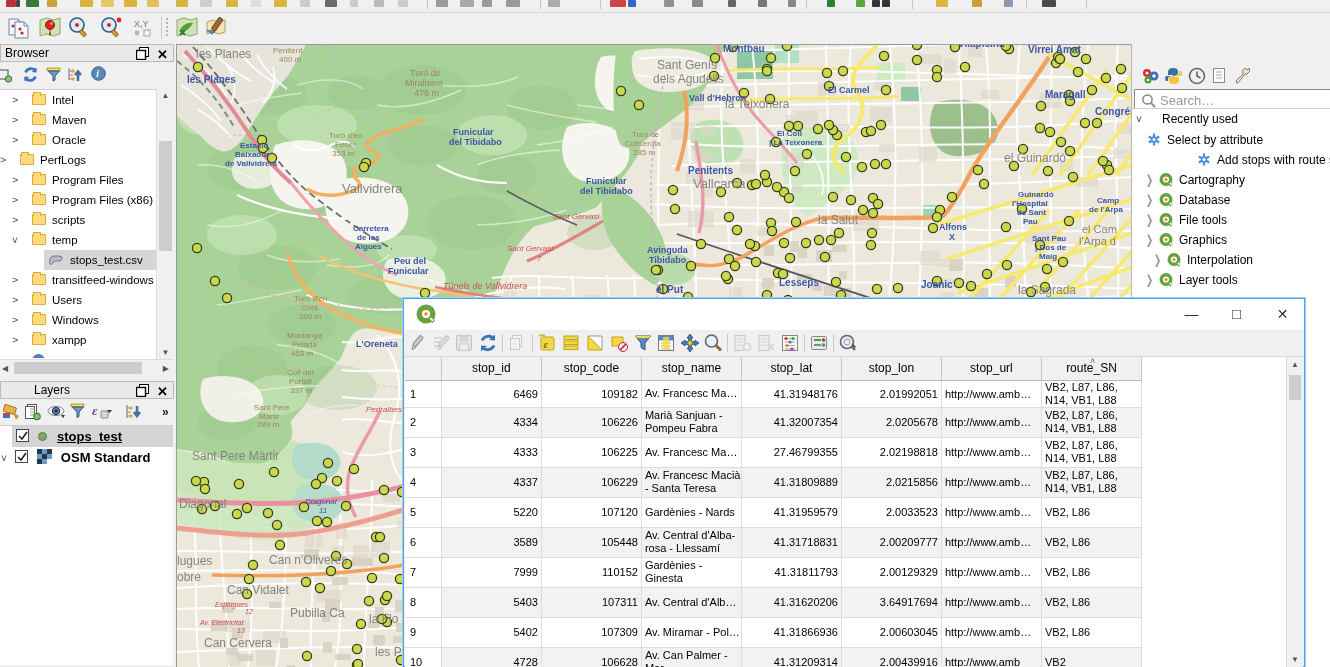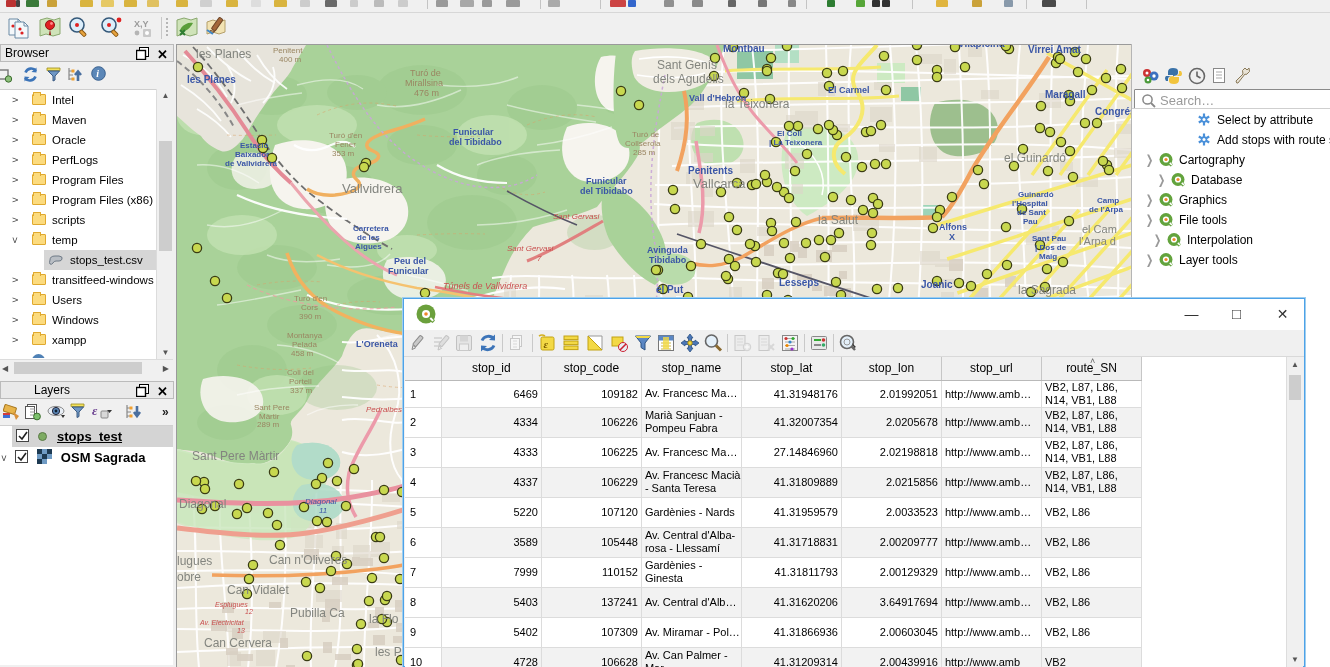--- a/index.html
+++ b/index.html
@@ -828,21 +828,21 @@
           <path d="M11,15 L11,6 M8,9 L11,5.5 L14,9" stroke="#4a6f9f" stroke-width="2.6" fill="none"></path>
         </svg></div>
       <div class="frag" style="left:91px;top:22px;width:18px;height:18px"><svg width="15" height="15" viewBox="0 0 15 15" style="">
           <circle cx="7.5" cy="7.5" r="6.8" fill="#5b87b8" stroke="#38608f"></circle>
           <text x="5.3" y="11" font-size="10" font-style="italic" font-weight="bold" fill="#fff" font-family="Liberation Serif">i</text>
         </svg></div>
       <div class="tree" style="left:0;top:45px;width:156px;height:270px;overflow:hidden;border-top:1px solid #cfcfcf;font-size:11.5px">
         <div class="trow" style="padding-left:12px"><span style="display:inline-block;width:12px;font-size:11px;color:#444;transform:scaleY(0.8)">˃</span><span style="display:inline-block;width:8px"></span><span class="folder"></span>Intel</div>
         <div class="trow" style="padding-left:12px"><span style="display:inline-block;width:12px;font-size:11px;color:#444;transform:scaleY(0.8)">˃</span><span style="display:inline-block;width:8px"></span><span class="folder"></span>Maven</div>
         <div class="trow" style="padding-left:12px"><span style="display:inline-block;width:12px;font-size:11px;color:#444;transform:scaleY(0.8)">˃</span><span style="display:inline-block;width:8px"></span><span class="folder"></span>Oracle</div>
-        <div class="trow" style="padding-left:12px"><span style="display:inline-block;width:12px;font-size:11px;color:#444;transform:scaleY(0.8)">˃</span><span style="display:inline-block;width:8px"></span><span class="folder"></span>PerfLogs</div>
+        <div class="trow" style="padding-left:0"><span style="display:inline-block;width:12px;font-size:11px;color:#444;transform:scaleY(0.8)">˃</span><span style="display:inline-block;width:8px"></span><span class="folder"></span>PerfLogs</div>
         <div class="trow" style="padding-left:12px"><span style="display:inline-block;width:12px;font-size:11px;color:#444;transform:scaleY(0.8)">˃</span><span style="display:inline-block;width:8px"></span><span class="folder"></span>Program Files</div>
         <div class="trow" style="padding-left:12px"><span style="display:inline-block;width:12px;font-size:11px;color:#444;transform:scaleY(0.8)">˃</span><span style="display:inline-block;width:8px"></span><span class="folder"></span>Program Files (x86)</div>
         <div class="trow" style="padding-left:12px"><span style="display:inline-block;width:12px;font-size:11px;color:#444;transform:scaleY(0.8)">˃</span><span style="display:inline-block;width:8px"></span><span class="folder"></span>scripts</div>
         <div class="trow" style="padding-left:12px"><span style="display:inline-block;width:12px;font-size:10px;color:#444">˅</span><span style="display:inline-block;width:8px"></span><span class="folder"></span>temp</div>
         <div class="trow" style="padding-left:48px;background:linear-gradient(to right,#fff 44px,#d6d6d6 44px)"><span style="display:inline-block;width:22px;position:relative;top:2px"><svg width="16" height="12" viewBox="0 0 16 12" style="">
               <path d="M2,6 q0,-4 5,-4 l4,0 q4,0.5 3,3 q-0.5,2 -3,2 l-3,0 q-2,0 -3,2 q-1.5,2 -3,1 q-1,-1 0,-4 z" fill="#b9bec4" stroke="#6f7a86"></path>
             </svg></span>stops_test.csv</div>
         <div class="trow" style="padding-left:12px"><span style="display:inline-block;width:12px;font-size:11px;color:#444;transform:scaleY(0.8)">˃</span><span style="display:inline-block;width:8px"></span><span class="folder"></span>transitfeed-windows</div>
         <div class="trow" style="padding-left:12px"><span style="display:inline-block;width:12px;font-size:11px;color:#444;transform:scaleY(0.8)">˃</span><span style="display:inline-block;width:8px"></span><span class="folder"></span>Users</div>
         <div class="trow" style="padding-left:12px"><span style="display:inline-block;width:12px;font-size:11px;color:#444;transform:scaleY(0.8)">˃</span><span style="display:inline-block;width:8px"></span><span class="folder"></span>Windows</div>
@@ -912,21 +912,21 @@
               <path d="M3,7 l3,3 5,-7" fill="none" stroke="#222" stroke-width="1.6"></path>
             </svg></span><span style="position:relative;left:17px;top:2px;display:inline-block"><svg width="15" height="15" viewBox="0 0 15 15" style="">
               <rect x="0" y="0" width="5" height="5" fill="#1d3a52"></rect>
               <rect x="5" y="0" width="5" height="5" fill="#6f9bc4"></rect>
               <rect x="10" y="0" width="5" height="5" fill="#1d3a52"></rect>
               <rect x="0" y="5" width="5" height="5" fill="#6f9bc4"></rect>
               <rect x="5" y="5" width="5" height="5" fill="#1d3a52"></rect>
               <rect x="10" y="5" width="5" height="5" fill="#6f9bc4"></rect>
               <rect x="0" y="10" width="5" height="5" fill="#1d3a52"></rect>
               <rect x="5" y="10" width="5" height="5" fill="#6f9bc4"></rect>
-            </svg></span><span style="position:relative;left:26px;font-weight:bold;font-size:13px">OSM Sagrada</span></div>
+            </svg></span><span style="position:relative;left:26px;font-weight:bold;font-size:13px">OSM Standard</span></div>
       </div>
     </div>
 
   <div id="ptb">
       <div style="position:absolute;left:3px;top:23px;width:193px;height:20px">
         <div class="frag" style="left:6px;top:0;width:22px;height:18px"><svg width="20" height="18" viewBox="0 0 20 18" style="">
             <circle cx="6" cy="6" r="4" fill="#c33"></circle>
             <circle cx="6" cy="6" r="1.5" fill="#fff"></circle>
             <circle cx="13" cy="9" r="4.5" fill="#3a6fbf"></circle>
             <circle cx="13" cy="9" r="1.7" fill="#fff"></circle>
@@ -950,21 +950,22 @@
           </svg></div>
       </div>
       <div style="position:absolute;left:2px;top:45px;width:197px;height:22px;background:#fff;border:1px solid #8a8a8a;border-radius:1px">
         <span style="position:absolute;left:6px;top:3px"><svg width="15" height="15" viewBox="0 0 15 15" style="">
             <circle cx="6.5" cy="6.5" r="4.6" fill="none" stroke="#888" stroke-width="1.5"></circle>
             <path d="M10,10 L14,14" stroke="#888" stroke-width="1.8"></path>
           </svg></span>
         <span style="position:absolute;left:25px;top:3px;color:#9a9a9a;font-size:13px">Search…</span>
       </div>
       <div class="tree" style="left:0;top:64px;width:199px;height:559px;border-top:1px solid #cfcfcf;overflow:hidden">
-        <div class="trow" style="padding-left:50px"><span style="display:inline-block;width:14px"></span><span style="display:inline-block;width:21px;position:relative;top:3px"><svg width="16" height="15" viewBox="0 0 16 15" style="">
+        <div class="trow" style="padding-left:4px"><span style="display:inline-block;width:14px;font-size:10px;color:#333">˅</span><span style="display:inline-block;width:12px"></span>Recently used</div>
+        <div class="trow" style=""><span style="display:inline-block;width:14px"></span><span style="display:inline-block;width:21px;position:relative;top:3px"><svg width="16" height="15" viewBox="0 0 16 15" style="">
               <g fill="#4a90d9">
                 <circle cx="8" cy="7.5" r="3.2"></circle>
                 <g stroke="#4a90d9" stroke-width="2.2">
                   <path d="M8,1.5 L8,13.5 M2.8,4.5 L13.2,10.5 M2.8,10.5 L13.2,4.5"></path>
                 </g>
               </g>
               <circle cx="8" cy="7.5" r="1.5" fill="#fff"></circle>
             </svg></span>Select by attribute</div>
         <div class="trow" style="padding-left:50px"><span style="display:inline-block;width:14px"></span><span style="display:inline-block;width:21px;position:relative;top:3px"><svg width="16" height="15" viewBox="0 0 16 15" style="">
               <g fill="#4a90d9">
@@ -975,41 +976,41 @@
               </g>
               <circle cx="8" cy="7.5" r="1.5" fill="#fff"></circle>
             </svg></span>Add stops with route short n</div>
         <div class="trow" style="padding-left:12px"><span style="display:inline-block;width:14px;font-size:12px;color:#9a9a9a;transform:scale(0.75,1.05)">❯</span><span style="display:inline-block;width:21px;position:relative;top:3px"><svg width="16" height="15" viewBox="0 0 16 15" style="">
               <circle cx="8" cy="7.5" r="6.5" fill="#63a33d"></circle>
               <circle cx="8" cy="7.5" r="3.1" fill="#fff"></circle>
               <circle cx="8" cy="7.5" r="1.6" fill="#f0882a"></circle>
               <rect x="10.2" y="9.8" width="5" height="3.4" rx="1" transform="rotate(45 12 11)" fill="#63a33d"></rect>
               <rect x="11.6" y="11" width="3" height="1.6" transform="rotate(45 12.8 11.6)" fill="#fff"></rect>
             </svg></span>Cartography</div>
-        <div class="trow" style="padding-left:24px"><span style="display:inline-block;width:14px;font-size:12px;color:#9a9a9a;transform:scale(0.75,1.05)">❯</span><span style="display:inline-block;width:21px;position:relative;top:3px"><svg width="16" height="15" viewBox="0 0 16 15" style="">
+        <div class="trow" style="padding-left:12px"><span style="display:inline-block;width:14px;font-size:12px;color:#9a9a9a;transform:scale(0.75,1.05)">❯</span><span style="display:inline-block;width:21px;position:relative;top:3px"><svg width="16" height="15" viewBox="0 0 16 15" style="">
               <circle cx="8" cy="7.5" r="6.5" fill="#63a33d"></circle>
               <circle cx="8" cy="7.5" r="3.1" fill="#fff"></circle>
               <circle cx="8" cy="7.5" r="1.6" fill="#f0882a"></circle>
               <rect x="10.2" y="9.8" width="5" height="3.4" rx="1" transform="rotate(45 12 11)" fill="#63a33d"></rect>
               <rect x="11.6" y="11" width="3" height="1.6" transform="rotate(45 12.8 11.6)" fill="#fff"></rect>
             </svg></span>Database</div>
         <div class="trow" style="padding-left:12px"><span style="display:inline-block;width:14px;font-size:12px;color:#9a9a9a;transform:scale(0.75,1.05)">❯</span><span style="display:inline-block;width:21px;position:relative;top:3px"><svg width="16" height="15" viewBox="0 0 16 15" style="">
               <circle cx="8" cy="7.5" r="6.5" fill="#63a33d"></circle>
               <circle cx="8" cy="7.5" r="3.1" fill="#fff"></circle>
               <circle cx="8" cy="7.5" r="1.6" fill="#f0882a"></circle>
               <rect x="10.2" y="9.8" width="5" height="3.4" rx="1" transform="rotate(45 12 11)" fill="#63a33d"></rect>
               <rect x="11.6" y="11" width="3" height="1.6" transform="rotate(45 12.8 11.6)" fill="#fff"></rect>
-            </svg></span>Graphics</div>
+            </svg></span>File tools</div>
         <div class="trow" style="padding-left:12px"><span style="display:inline-block;width:14px;font-size:12px;color:#9a9a9a;transform:scale(0.75,1.05)">❯</span><span style="display:inline-block;width:21px;position:relative;top:3px"><svg width="16" height="15" viewBox="0 0 16 15" style="">
               <circle cx="8" cy="7.5" r="6.5" fill="#63a33d"></circle>
               <circle cx="8" cy="7.5" r="3.1" fill="#fff"></circle>
               <circle cx="8" cy="7.5" r="1.6" fill="#f0882a"></circle>
               <rect x="10.2" y="9.8" width="5" height="3.4" rx="1" transform="rotate(45 12 11)" fill="#63a33d"></rect>
               <rect x="11.6" y="11" width="3" height="1.6" transform="rotate(45 12.8 11.6)" fill="#fff"></rect>
-            </svg></span>File tools</div>
+            </svg></span>Graphics</div>
         <div class="trow" style="padding-left:20px"><span style="display:inline-block;width:14px;font-size:12px;color:#9a9a9a;transform:scale(0.75,1.05)">❯</span><span style="display:inline-block;width:21px;position:relative;top:3px"><svg width="16" height="15" viewBox="0 0 16 15" style="">
               <circle cx="8" cy="7.5" r="6.5" fill="#63a33d"></circle>
               <circle cx="8" cy="7.5" r="3.1" fill="#fff"></circle>
               <circle cx="8" cy="7.5" r="1.6" fill="#f0882a"></circle>
               <rect x="10.2" y="9.8" width="5" height="3.4" rx="1" transform="rotate(45 12 11)" fill="#63a33d"></rect>
               <rect x="11.6" y="11" width="3" height="1.6" transform="rotate(45 12.8 11.6)" fill="#fff"></rect>
             </svg></span>Interpolation</div>
         <div class="trow" style="padding-left:12px"><span style="display:inline-block;width:14px;font-size:12px;color:#9a9a9a;transform:scale(0.75,1.05)">❯</span><span style="display:inline-block;width:21px;position:relative;top:3px"><svg width="16" height="15" viewBox="0 0 16 15" style="">
               <circle cx="8" cy="7.5" r="6.5" fill="#63a33d"></circle>
               <circle cx="8" cy="7.5" r="3.1" fill="#fff"></circle>
@@ -1165,21 +1166,21 @@
               <td class="num">41.32007354</td>
               <td class="num">2.0205678</td>
               <td>http://www.amb…</td>
               <td style="line-height:13px">VB2, L87, L86,<br>N14, VB1, L88</td>
             </tr>
             <tr class="odd" style="height:30px">
               <td class="rowno">3</td>
               <td class="num">4333</td>
               <td class="num">106225</td>
               <td style="line-height:13px">Av. Francesc Ma…</td>
-              <td class="num">27.14846960</td>
+              <td class="num">27.46799355</td>
               <td class="num">2.02198818</td>
               <td>http://www.amb…</td>
               <td style="line-height:13px">VB2, L87, L86,<br>N14, VB1, L88</td>
             </tr>
             <tr class="even" style="height:30px">
               <td class="rowno">4</td>
               <td class="num">4337</td>
               <td class="num">106229</td>
               <td style="line-height:13px">Av. Francesc Macià<br>- Santa Teresa</td>
               <td class="num">41.31809889</td>
@@ -1213,21 +1214,21 @@
               <td class="num">110152</td>
               <td style="line-height:13px">Gardènies -<br>Ginesta</td>
               <td class="num">41.31811793</td>
               <td class="num">2.00129329</td>
               <td>http://www.amb…</td>
               <td style="line-height:13px">VB2, L86</td>
             </tr>
             <tr class="even" style="height:30px">
               <td class="rowno">8</td>
               <td class="num">5403</td>
-              <td class="num">137241</td>
+              <td class="num">107311</td>
               <td style="line-height:13px">Av. Central d'Alb…</td>
               <td class="num">41.31620206</td>
               <td class="num">3.64917694</td>
               <td>http://www.amb…</td>
               <td style="line-height:13px">VB2, L86</td>
             </tr>
             <tr class="odd" style="height:30px">
               <td class="rowno">9</td>
               <td class="num">5402</td>
               <td class="num">107309</td>

